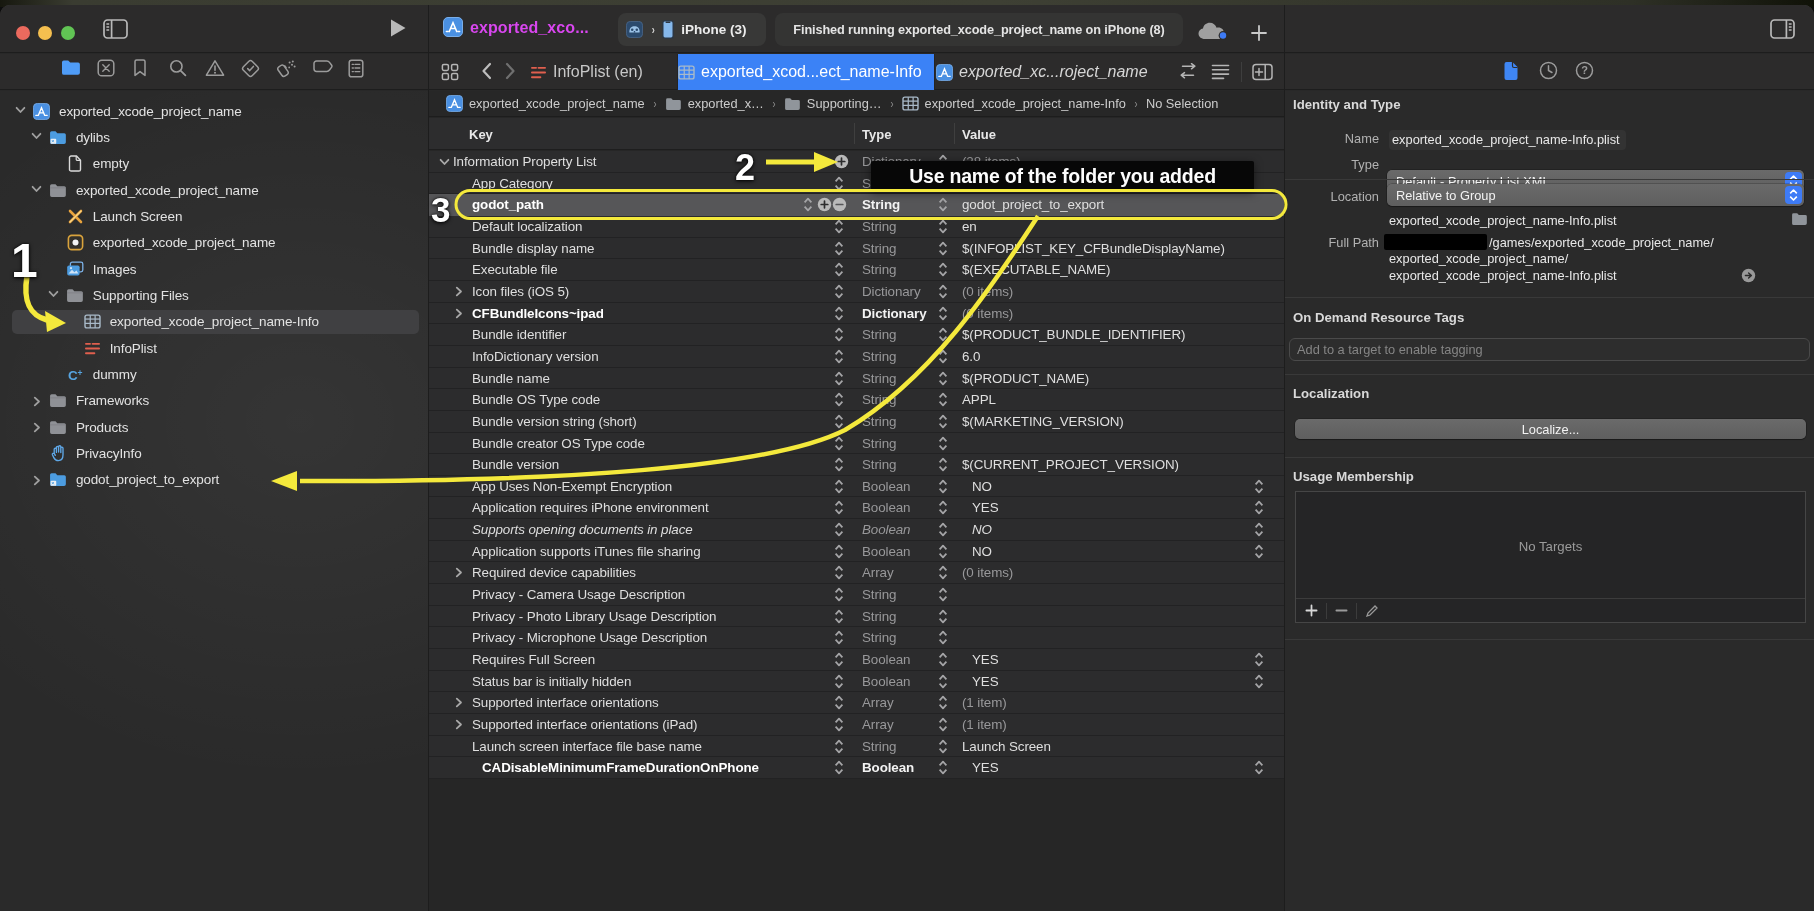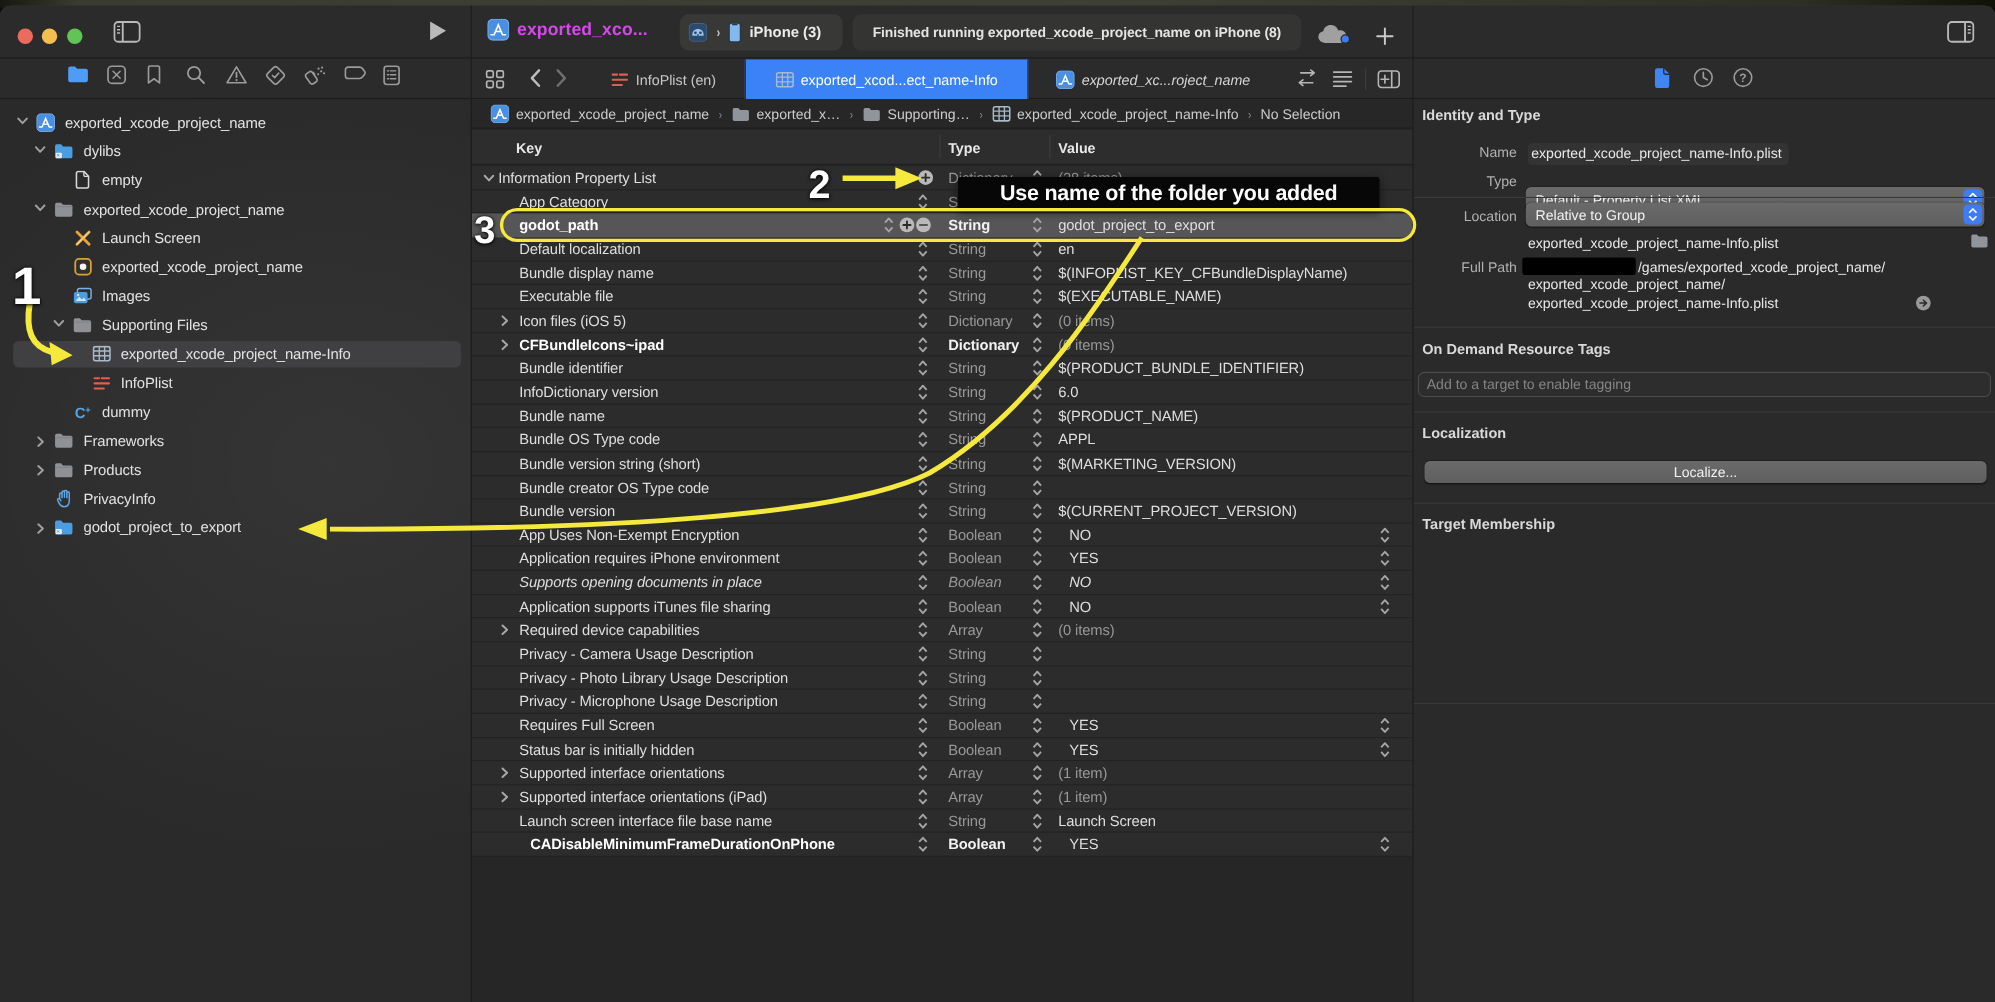--- a/index.html
+++ b/index.html
@@ -25,21 +25,21 @@
   #scheme-pill { position:absolute; left:618px; top:8px; width:148px; height:33px; background:#383837; border-radius:8px; display:flex; align-items:center; padding-left:8px; }
   #scheme-chevron { color:#d8d8d8; font-size:13px; margin:0 7px 0 8px; transform:scaleX(.7); font-weight:700;}
   #scheme-name { color:#ececec; font-size:13.5px; font-weight:600; margin-left:7px; }
   #status-pill { position:absolute; left:775px; top:8px; width:408px; height:33px; background:#343433; border-radius:8px; display:flex; align-items:center; justify-content:center; }
   #status-text { color:#e4e4e4; font-size:12.7px; font-weight:600; letter-spacing:-0.1px; }
 
   
   .nav-ic { position:absolute; top:5px; color:#9b9b9b; }
   
   #tabbar { position:absolute; left:429px; top:0; width:855px; height:36px; }
-  .tab { position:absolute; top:0; height:36px; display:flex; align-items:center; justify-content:center; gap:6px; font-size:13px; color:#c8c8c8; }
+  .tab { position:absolute; top:0; height:36px; display:flex; align-items:center; gap:6px; font-size:16px; color:#c8c8c8; }
   .tab.active { background:#3b82f6; color:#fff; }
   .tab .lbl { white-space:nowrap; }
   #tab-2 { border-left:1px solid #242424; border-right:1px solid #242424; }
   .tab.italic .lbl { font-style:italic; color:#d6d6d6; }
 
   
   .insp-tab { position:absolute; top:7px; }
 
   
   #sidebar { position:absolute; left:0; top:86px; width:428px; height:820px; background:#2b2b2b; background:radial-gradient(ellipse 620px 520px at 300px 330px, rgba(255,255,255,0.05), rgba(255,255,255,0) 70%), #2a2a2a; }
@@ -1227,21 +1227,43 @@
           <span>Add to a target to enable tagging</span>
         </div>
 
       <div class="isep" style="top:283px;"></div>
       <div class="ihead" style="top:295px;">Localization</div>
       <div id="localize-btn">
           <span>Localize...</span>
         </div>
 
       <div class="isep" style="top:366px;"></div>
-      <div class="ihead" style="top:378px;">Target Membership</div>
+      <div class="ihead" style="top:378px;">Usage Membership</div>
+      <div id="target-box">
+        <div id="no-targets">No Targets</div>
+        <div id="target-toolbar">
+          <span class="icon" style="margin-left:9px;color:#d8d8d8;">
+              <svg width="13" height="13" viewBox="0 0 14 14">
+                <path d="M7 1.5 L7 12.5 M1.5 7 L12.5 7" stroke="currentColor" stroke-width="1.9" stroke-linecap="round"></path>
+              </svg>
+            </span>
+          <span class="tb-div"></span>
+          <span class="icon" style="color:#9a9a9a;">
+              <svg width="13" height="13" viewBox="0 0 14 14">
+                <path d="M1.5 7 L12.5 7" stroke="currentColor" stroke-width="1.9" stroke-linecap="round"></path>
+              </svg>
+            </span>
+          <span class="tb-div"></span>
+          <span class="icon" style="color:#9a9a9a;">
+              <svg width="14" height="14" viewBox="0 0 14 14">
+                <path d="M2 12 L3 9 L10 2 L12 4 L5 11 Z M2 12 L4.8 11.2" fill="none" stroke="currentColor" stroke-width="1.3"></path>
+              </svg>
+            </span>
+        </div>
+      </div>
       <div class="isep" style="top:548px;"></div>
     </div>
 
     <div class="vdiv" id="vdiv1"></div>
     <div class="vdiv" id="vdiv2"></div>
   </div>
 
   <div id="tooltip">
       <span>Use name of the folder you added</span>
     </div>

